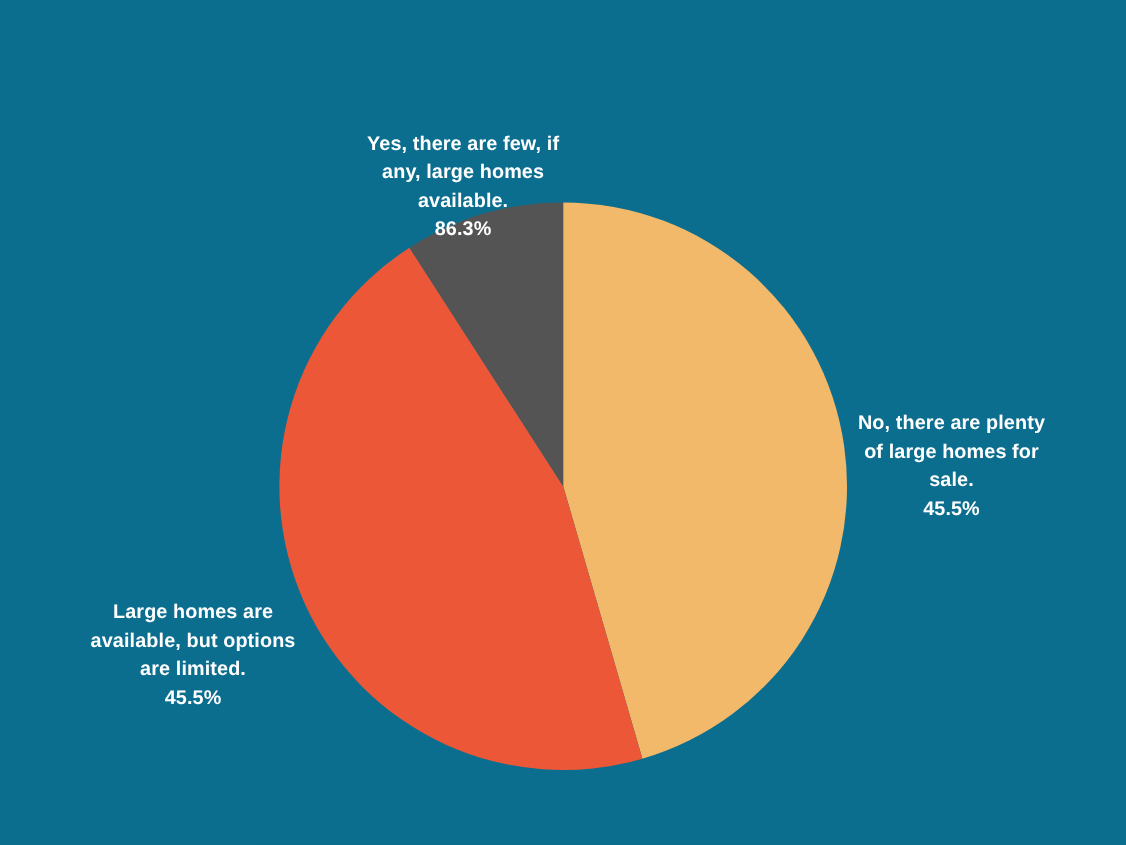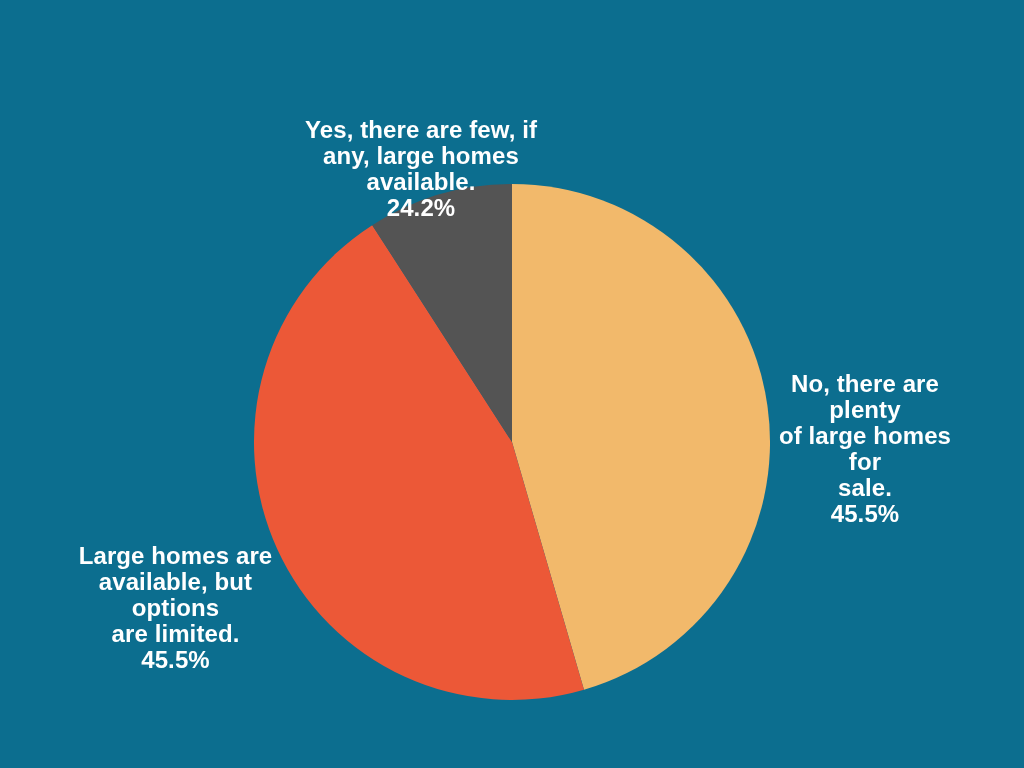--- a/index.html
+++ b/index.html
@@ -26,21 +26,21 @@
     top: 0;
     width: 1024px;
     height: 768px;
     display: block;
   }
   .slice-label {
     position: absolute;
     color: #ffffff;
     font-family: "Liberation Sans", sans-serif;
     font-weight: bold;
-    font-size: 24px;
+    font-size: 18px;
     line-height: 26px;
     text-align: center;
     white-space: pre-line;
     letter-spacing: 0.1px;
   }
   .slice-label .pct {
     display: block;
   }
   
   #label-gray {
@@ -73,21 +73,21 @@
         <path d="M 512 442 L 512.00 184.00 A 258 258 0 0 1 583.98 689.76 Z" fill="#f2b96b"></path>
         <path d="M 512 442 L 583.98 689.76 A 258 258 0 0 1 372.24 225.13 Z" fill="#ec5837"></path>
         <path d="M 512 442 L 372.24 225.13 A 258 258 0 0 1 512.00 184.00 Z" fill="#545454"></path>
       </g>
   </svg>
 
   <div class="slice-label" id="label-gray">
     <span>Yes, there are few, if
 any, large homes
 available.</span>
-    <span class="pct">24.2%</span>
+    <span class="pct">86.3%</span>
   </div>
 
   <div class="slice-label" id="label-tan">
     <span>No, there are plenty
 of large homes for
 sale.</span>
     <span class="pct">45.5%</span>
   </div>
 
   <div class="slice-label" id="label-red">

